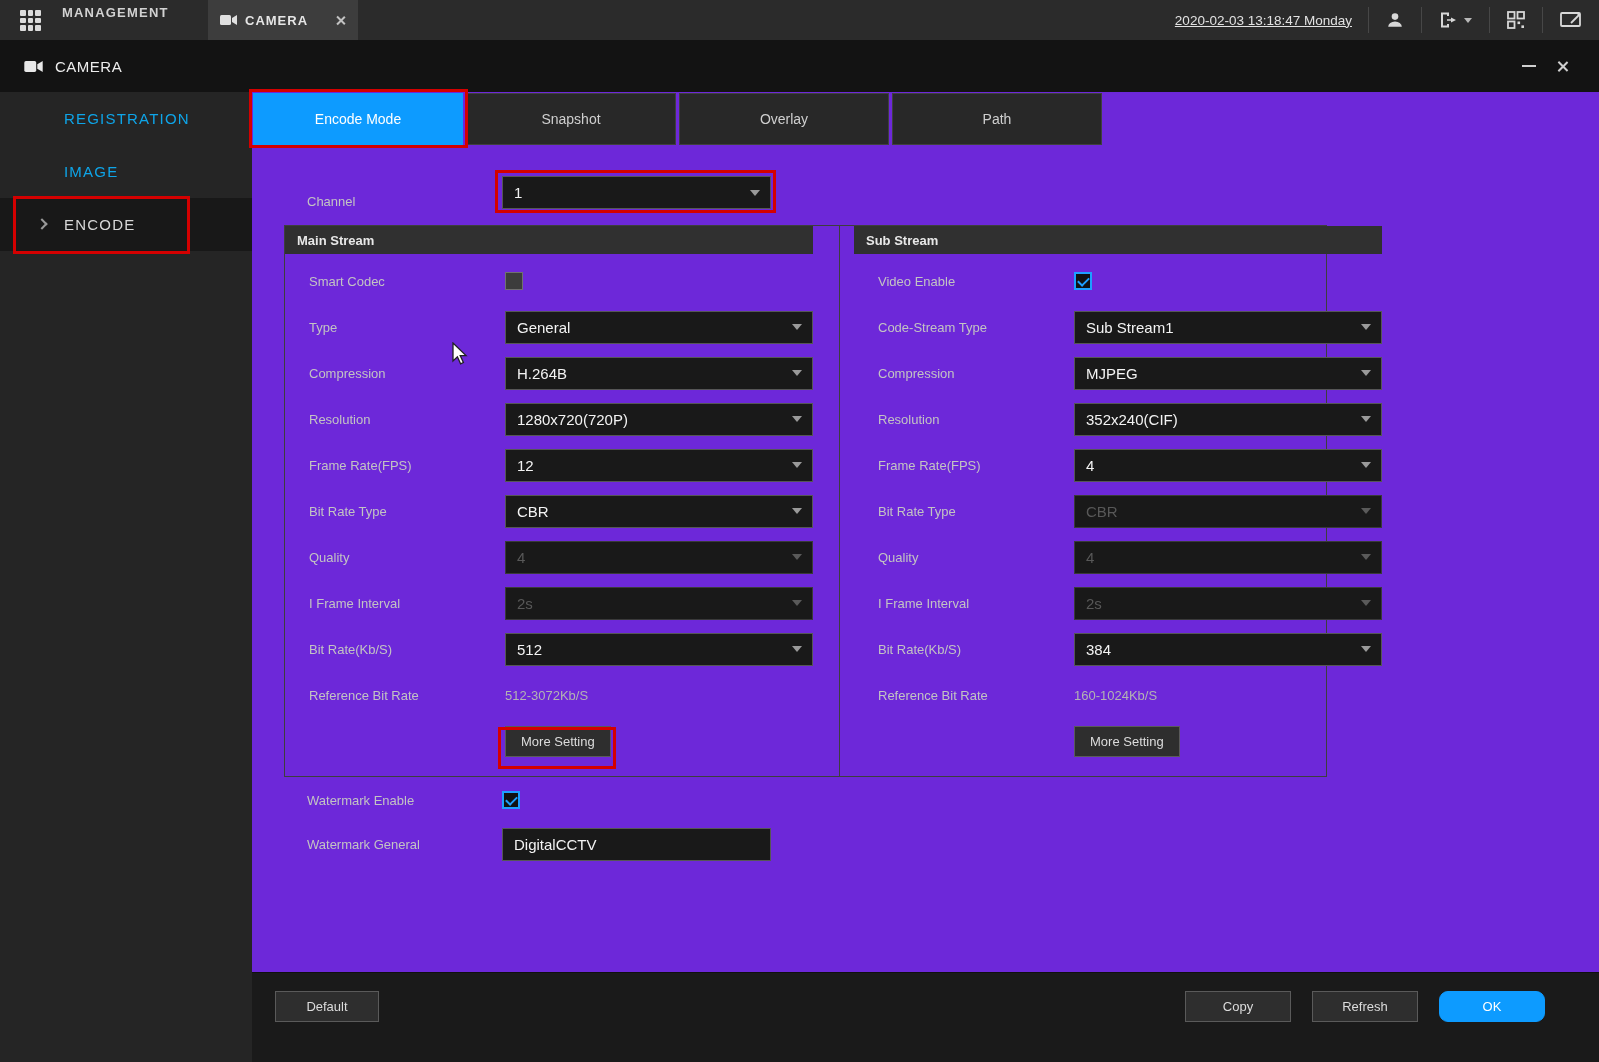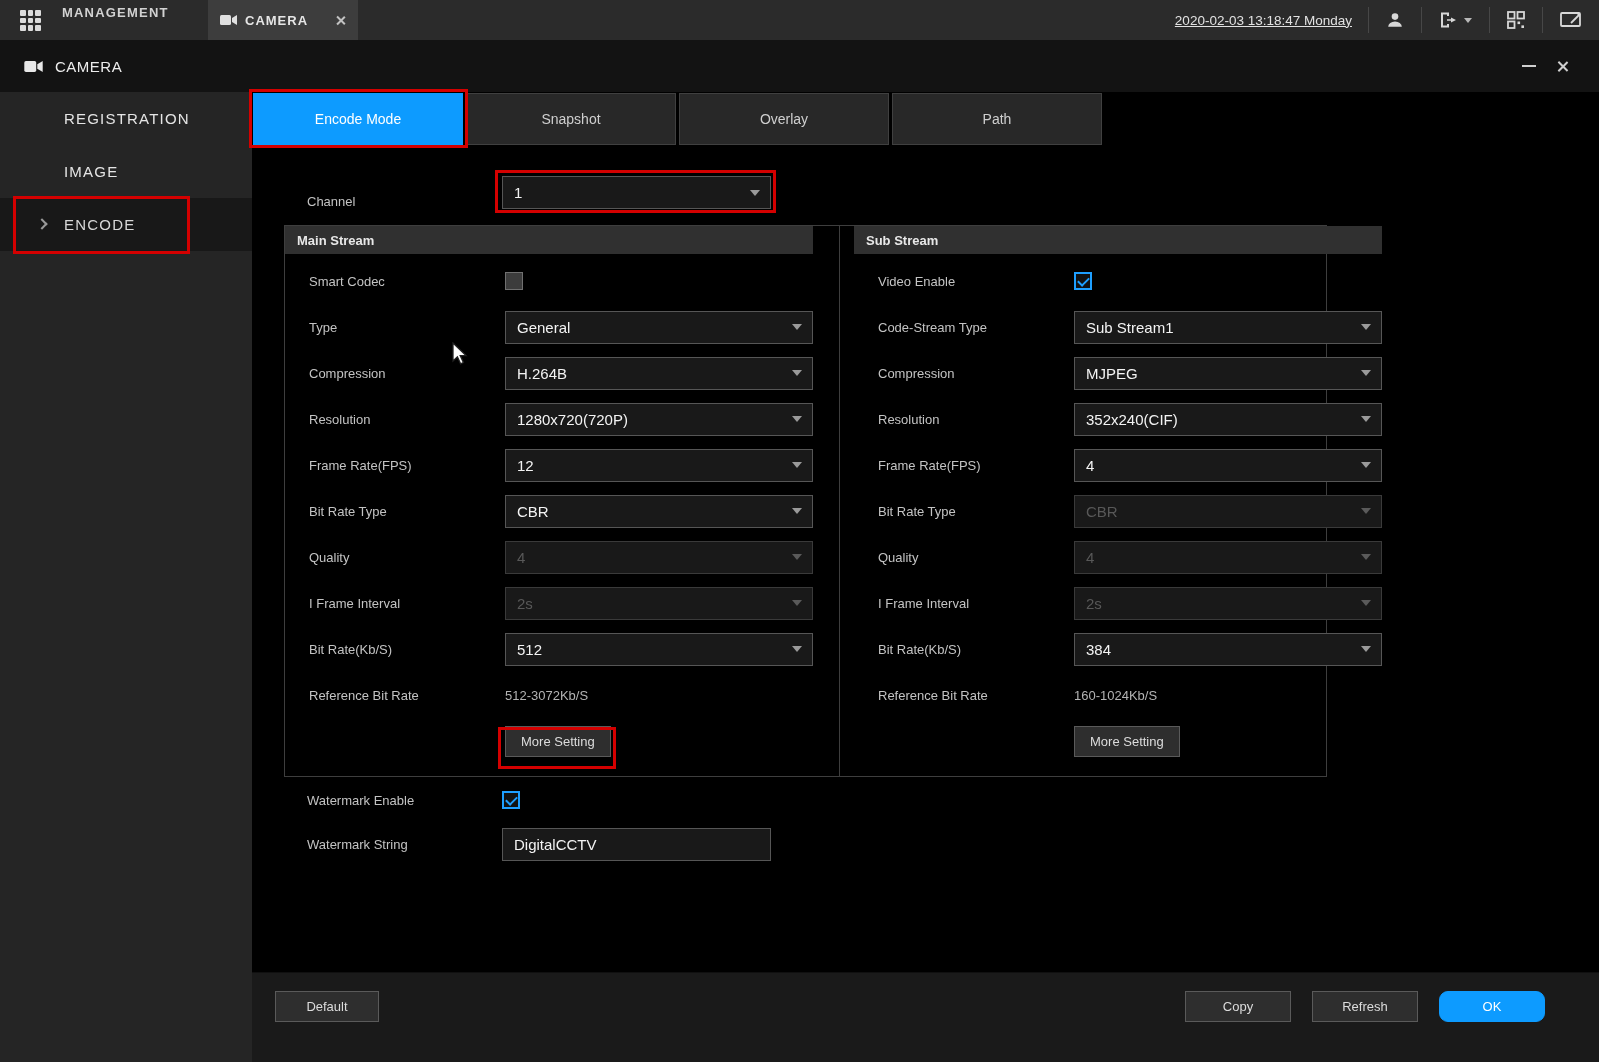--- a/index.html
+++ b/index.html
@@ -37,27 +37,27 @@
   .win-title { font-size:15px; letter-spacing:.5px; color:#ececec; margin-left:12px; }
   .win-ctrls { margin-left:auto; margin-right:30px; display:flex; align-items:center; gap:20px; }
   .min-icon { width:14px; height:2px; background:#cfcfcf; display:inline-block; }
   .close-icon { position:relative; width:13px; height:13px; display:inline-block; }
   .close-icon::before,.close-icon::after { content:""; position:absolute; left:6px; top:0; width:1.8px; height:13px; background:#cfcfcf; }
   .close-icon::before { transform:rotate(45deg); } .close-icon::after { transform:rotate(-45deg); }
 
   
   .sidebar { position:absolute; left:0; top:92px; width:252px; bottom:0; background:#252525; }
   .side-item { height:53px; display:flex; align-items:center; padding-left:64px;
-    font-size:15px; letter-spacing:1.2px; color:#e5e5e5; position:relative; cursor:default; }
+    font-size:15px; letter-spacing:1.2px; color:#0ea5e9; position:relative; cursor:default; }
   .side-item.selected { background:#181818; color:#d8d8d8; }
   .chev { position:absolute; left:38px; top:50%; width:8px; height:8px; margin-top:-5px;
     border-top:2px solid #9a9a9a; border-right:2px solid #9a9a9a; transform:rotate(45deg); }
 
   
-  .content { position:absolute; left:252px; top:92px; right:0; bottom:0; background:#000000; }
+  .content { position:absolute; left:252px; top:92px; right:0; bottom:0; background:#6d28d9; }
 
   .tabs { position:absolute; left:1px; top:1px; display:flex; }
   .tab { width:210px; height:52px; margin-right:3px; background:#282828; border:1px solid #404040;
     display:flex; align-items:center; justify-content:center; font-size:14px; color:#cfcfcf; }
   .tab.active { background:#0d9bff; border-color:#0d9bff; color:#fff; }
 
   .channel-row { position:absolute; left:55px; top:83px; height:34px; display:flex; align-items:flex-end; }
   .flabel { width:195px; font-size:13px; color:#c3c3c3; }
 
   .sel { width:269px; height:33px; background:#191919; border:1px solid #565656; position:relative;
@@ -369,21 +369,21 @@
           </div>
         </div>
       </div>
     </div>
 
     <div class="wm-row" style="top:691px">
       <span class="flabel">Watermark Enable</span>
       <span class="cb checked"></span>
     </div>
     <div class="wm-row" style="top:735px">
-      <span class="flabel">Watermark String</span>
+      <span class="flabel">Watermark General</span>
       <input class="textbox" type="text" value="DigitalCCTV" style="">
     </div>
 
     <div class="footer">
       <button class="btn btn-default">Default</button>
       <button class="btn btn-copy">Copy</button>
       <button class="btn btn-refresh">Refresh</button>
       <button class="btn primary btn-ok">OK</button>
     </div>
   </div>

